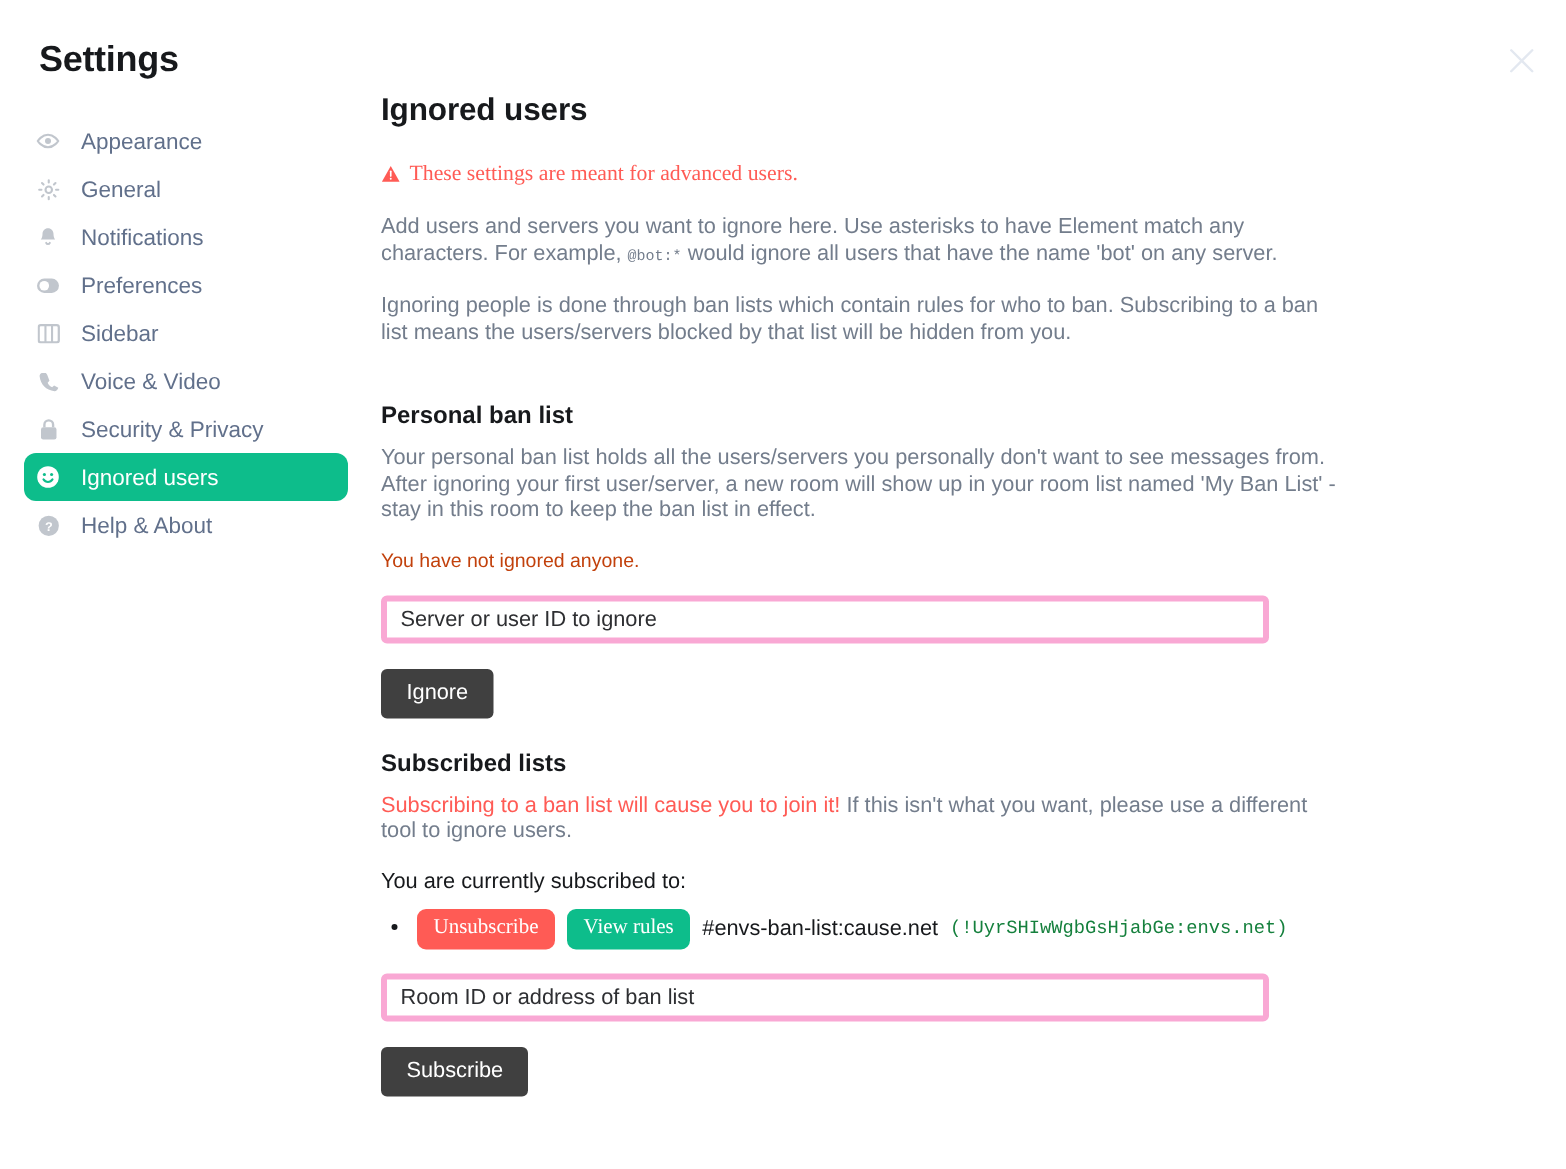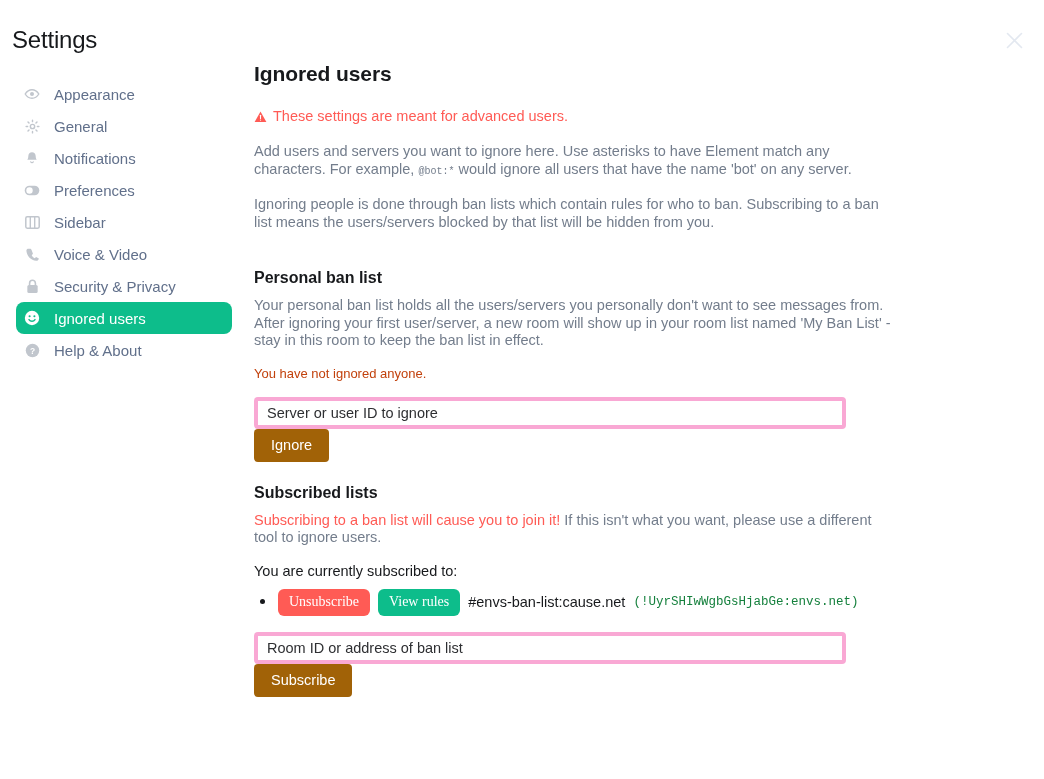--- a/index.html
+++ b/index.html
@@ -28,23 +28,23 @@
 
   
   .left-col {
     position: absolute;
     left: 0; top: 0;
     width: 248px; height: 779px;
     padding-top: 26px;
   }
   .settings-title {
     font-size: 24px;
-    font-weight: normal;
-    color: #17191c;
-    margin: 0 0 24px 12px;
+    font-weight: bold;
+    color: #17191c;
+    margin: 0 0 24px 26px;
     letter-spacing: -0.2px;
   }
   .nav { list-style: none; margin: 0; padding: 0; }
   .nav-item {
     display: flex;
     align-items: center;
     height: 32px;
     margin: 0 16px 0 16px;
     padding-left: 8px;
     border-radius: 8px;
@@ -96,20 +96,21 @@
     margin: 0 0 16px 0;
   }
   p.warn {
     font-size: 14.5px;
     line-height: 17px;
     color: #ff5b55;
     margin: 0 0 16px 0;
     display: flex;
     align-items: flex-start;
     gap: 6px;
+    font-family: Liberation Serif, serif;
   }
   .warn-tri { flex: 0 0 auto; margin-top: 2px; }
   code.mono {
     font-family: "Liberation Mono", monospace;
     font-size: 10px;
     color: #737d8c;
   }
   p.italic-note {
     font-size: 13px;
     color: #c2410c;
@@ -135,21 +136,22 @@
     padding: 0 9px;
     font-family: "Liberation Sans", sans-serif;
     font-size: 14.5px;
     color: #17191c;
     background: #fff;
     outline: none;
   }
   input.text-field::placeholder { color: #2e2f32; opacity: 1; }
 
   button.primary {
-    background: #a16207;
+    margin-top: 17px;
+    background: #404040;
     color: #fff;
     border: none;
     border-radius: 4px;
     font-family: "Liberation Sans", sans-serif;
     font-size: 14.5px;
     padding: 8px 17px;
     cursor: pointer;
     line-height: 1.2;
   }
 

